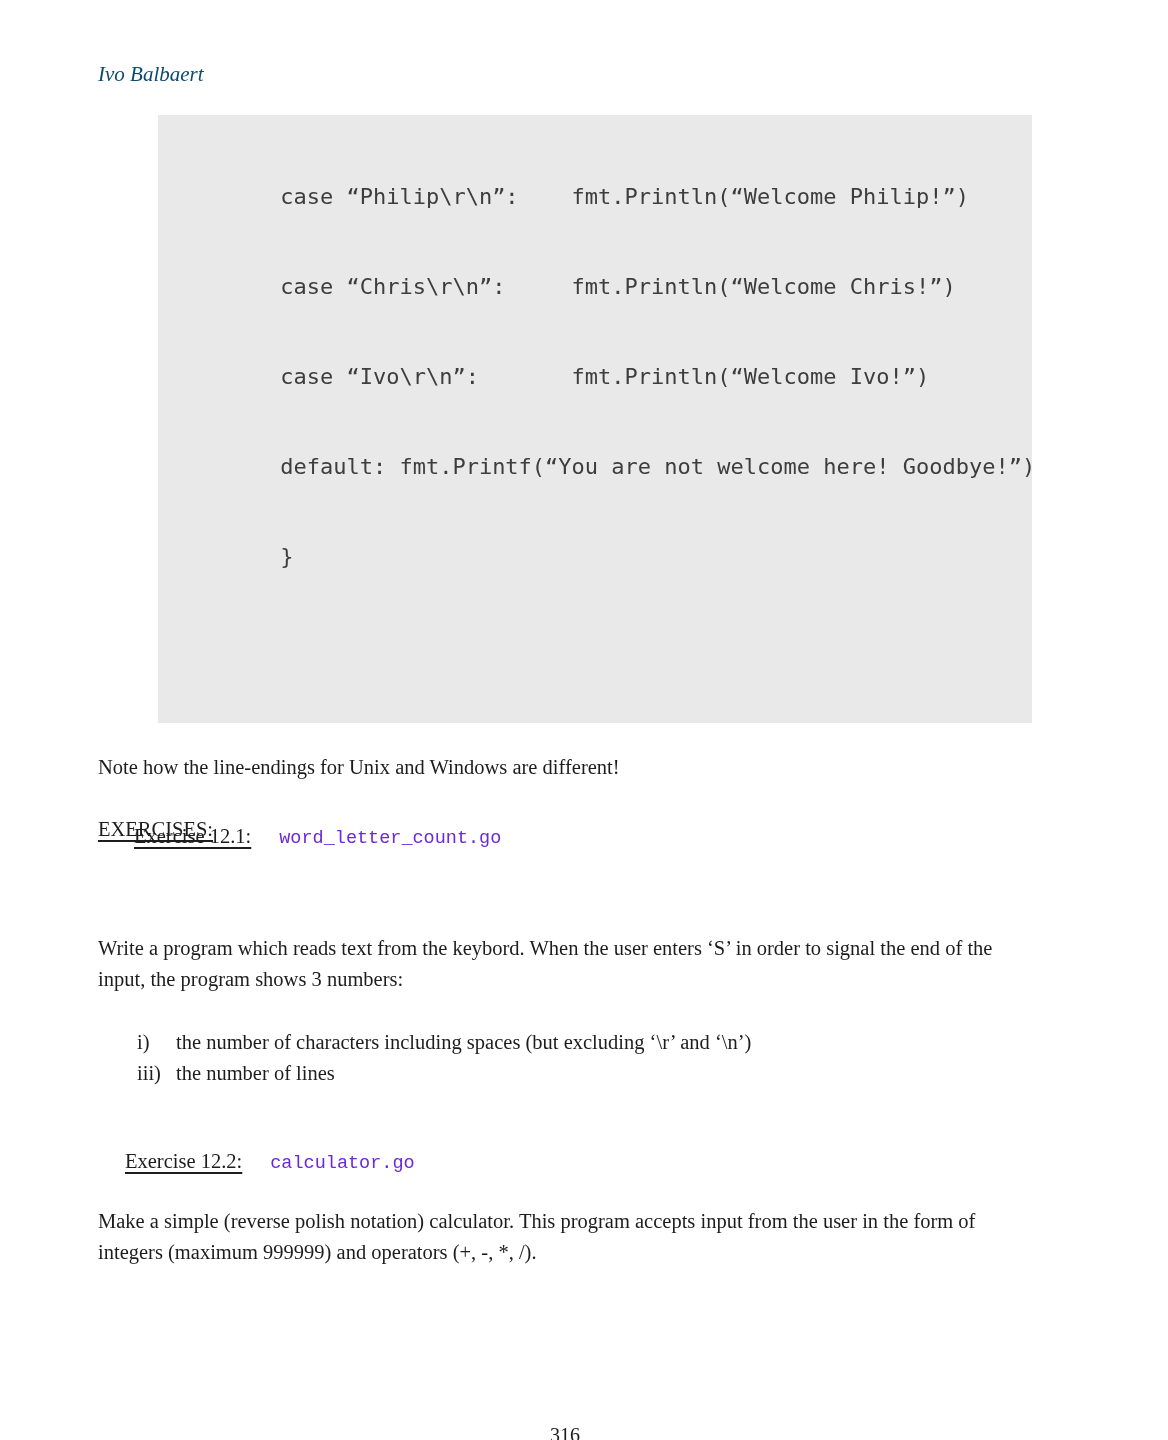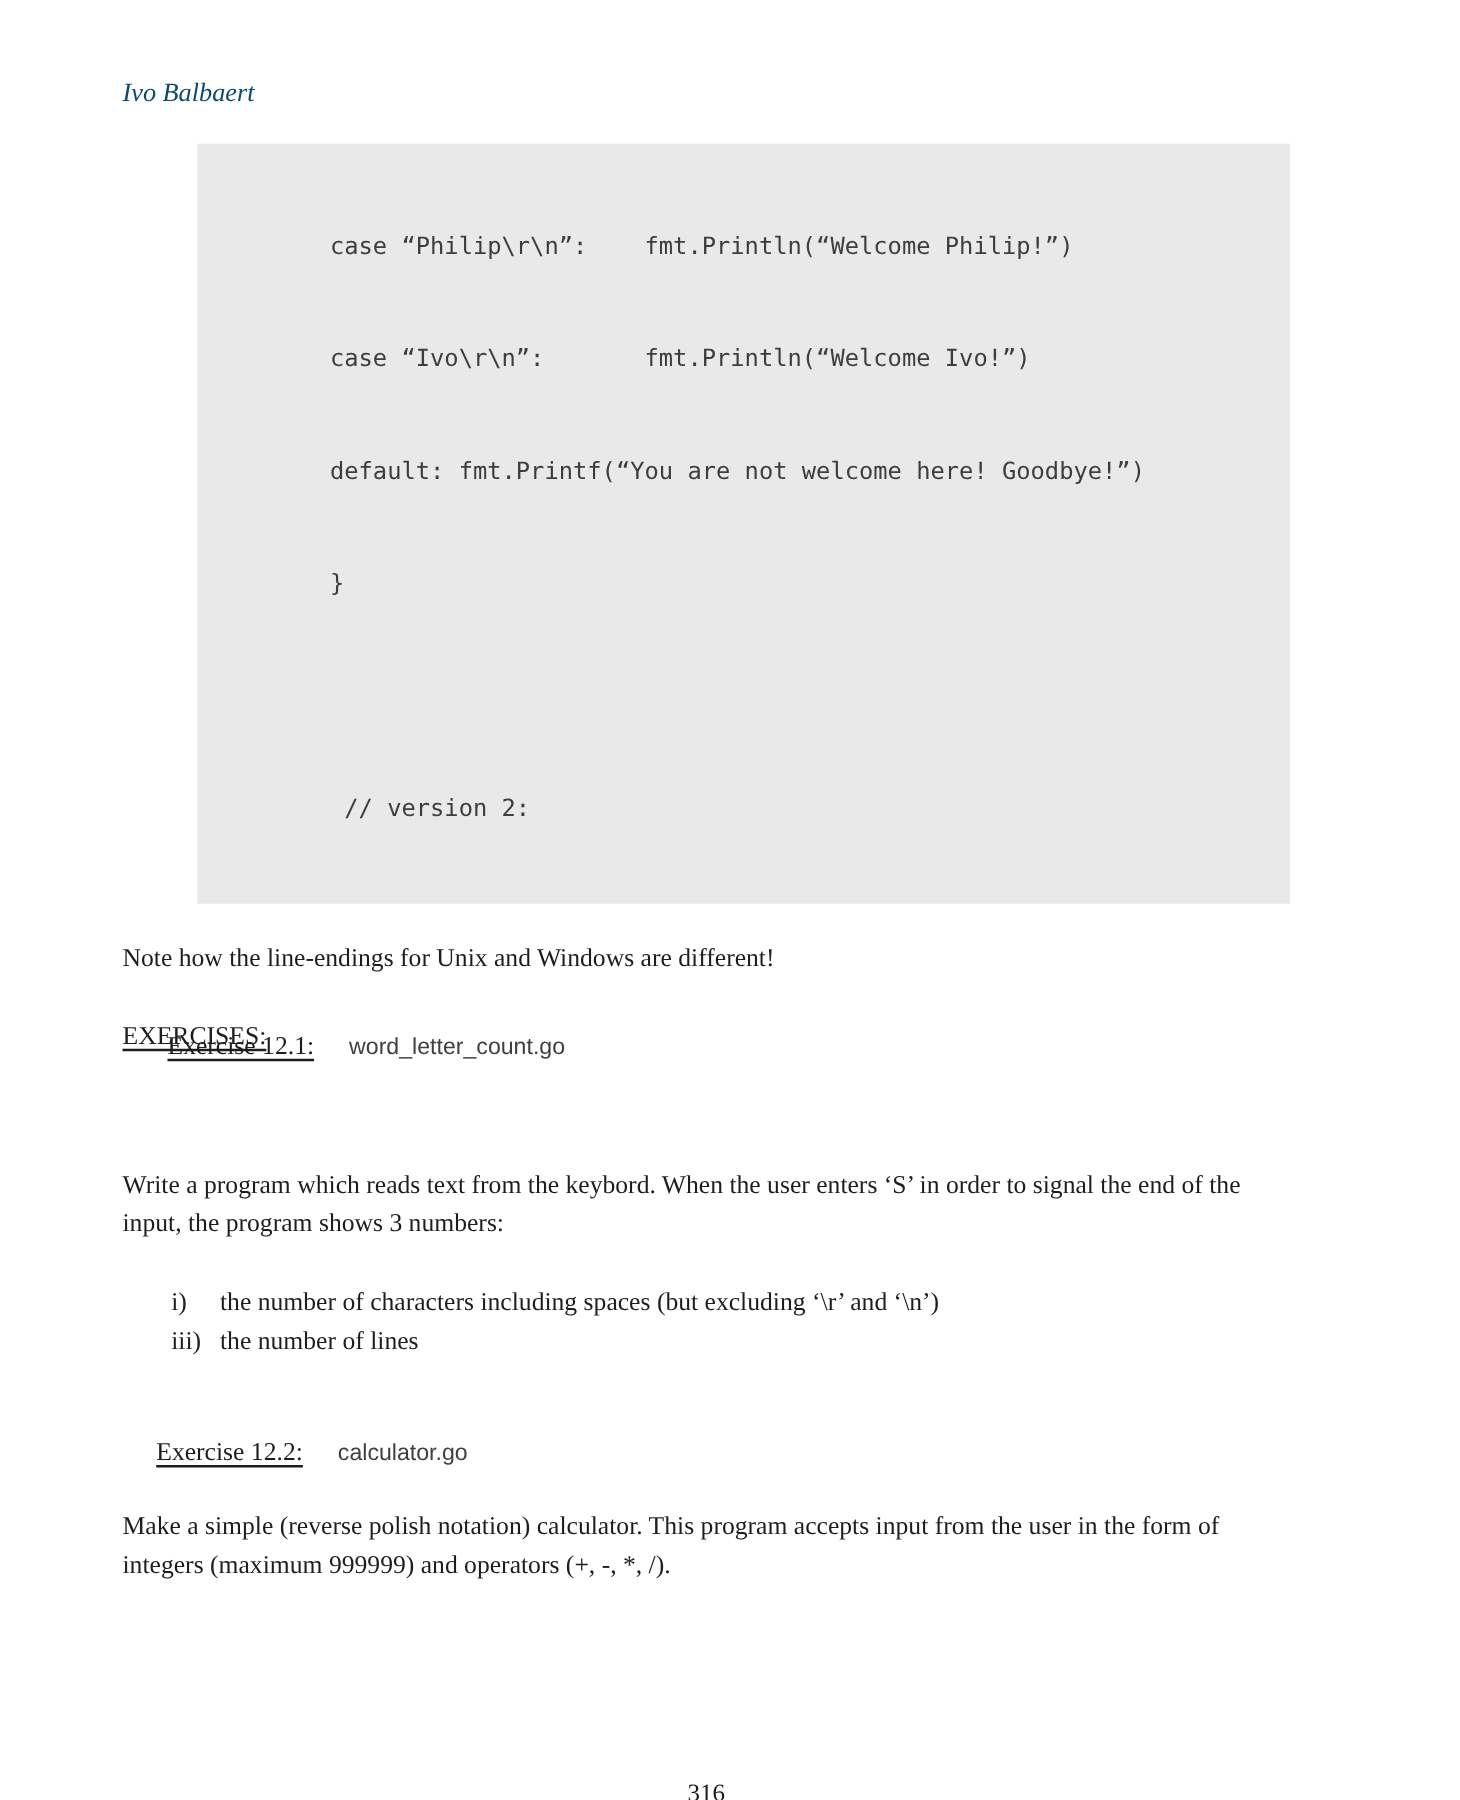--- a/index.html
+++ b/index.html
@@ -23,45 +23,45 @@
   }
   .code-block {
     position: absolute;
     left: 158px;
     top: 115px;
     width: 874px;
     height: 608px;
     background: #e9e9e9;
     padding: 7px 0 0 3px;
     font-family: "DejaVu Sans Mono", monospace;
-    font-size: 19px;
+    font-size: 22px;
     line-height: 30px;
     color: #3d3d3d;
     white-space: pre;
     overflow: hidden;
   }
   .code-line { min-height: 30px; }
   .text-block {
     position: absolute;
     left: 98px;
     font-size: 20.5px;
     line-height: 31px;
     color: #1d1d1d;
   }
   .note { top: 752px; width: 940px; }
   .exercises-heading { top: 814px; }
   .underlined { text-decoration: underline; text-underline-offset: 4px; }
   .exercise-line { display: flex; align-items: baseline; }
   .ex1-line { top: 821px; margin-left: 36px; }
   .ex2-line { top: 1146px; margin-left: 27px; }
   .filename {
-    font-family: Liberation Sans, sans-serif;
+    font-family: Liberation Mono, monospace;
     font-size: 18.5px;
     margin-left: 28px;
-    color: #404040;
+    color: #6d28d9;
   }
   .para1 { top: 933px; width: 940px; }
   .para2 { top: 1206px; width: 940px; }
   .list { top: 1027px; left: 137px; width: 900px; }
   .list-row { display: flex; }
   .list-marker { display: inline-block; width: 39px; flex: 0 0 39px; }
   .page-number {
     position: absolute;
     top: 1424px;
     left: 0;
@@ -72,20 +72,21 @@
 </style>
 </head>
 <body>
 
 <div class="page">
 
   <div class="running-header">Ivo Balbaert</div>
 
   <div class="code-block">
     <div class="code-line">         case “Philip\r\n”:    fmt.Println(“Welcome Philip!”)</div>
+    <div class="code-line">         case “Chris\r\n”:     fmt.Println(“Welcome Chris!”)</div>
     <div class="code-line">         case “Ivo\r\n”:       fmt.Println(“Welcome Ivo!”)</div>
     <div class="code-line">         default: fmt.Printf(“You are not welcome here! Goodbye!”)</div>
     <div class="code-line">         }</div>
     <div class="code-line"></div>
     <div class="code-line">          // version 2:</div>
     
     
     
     
     

